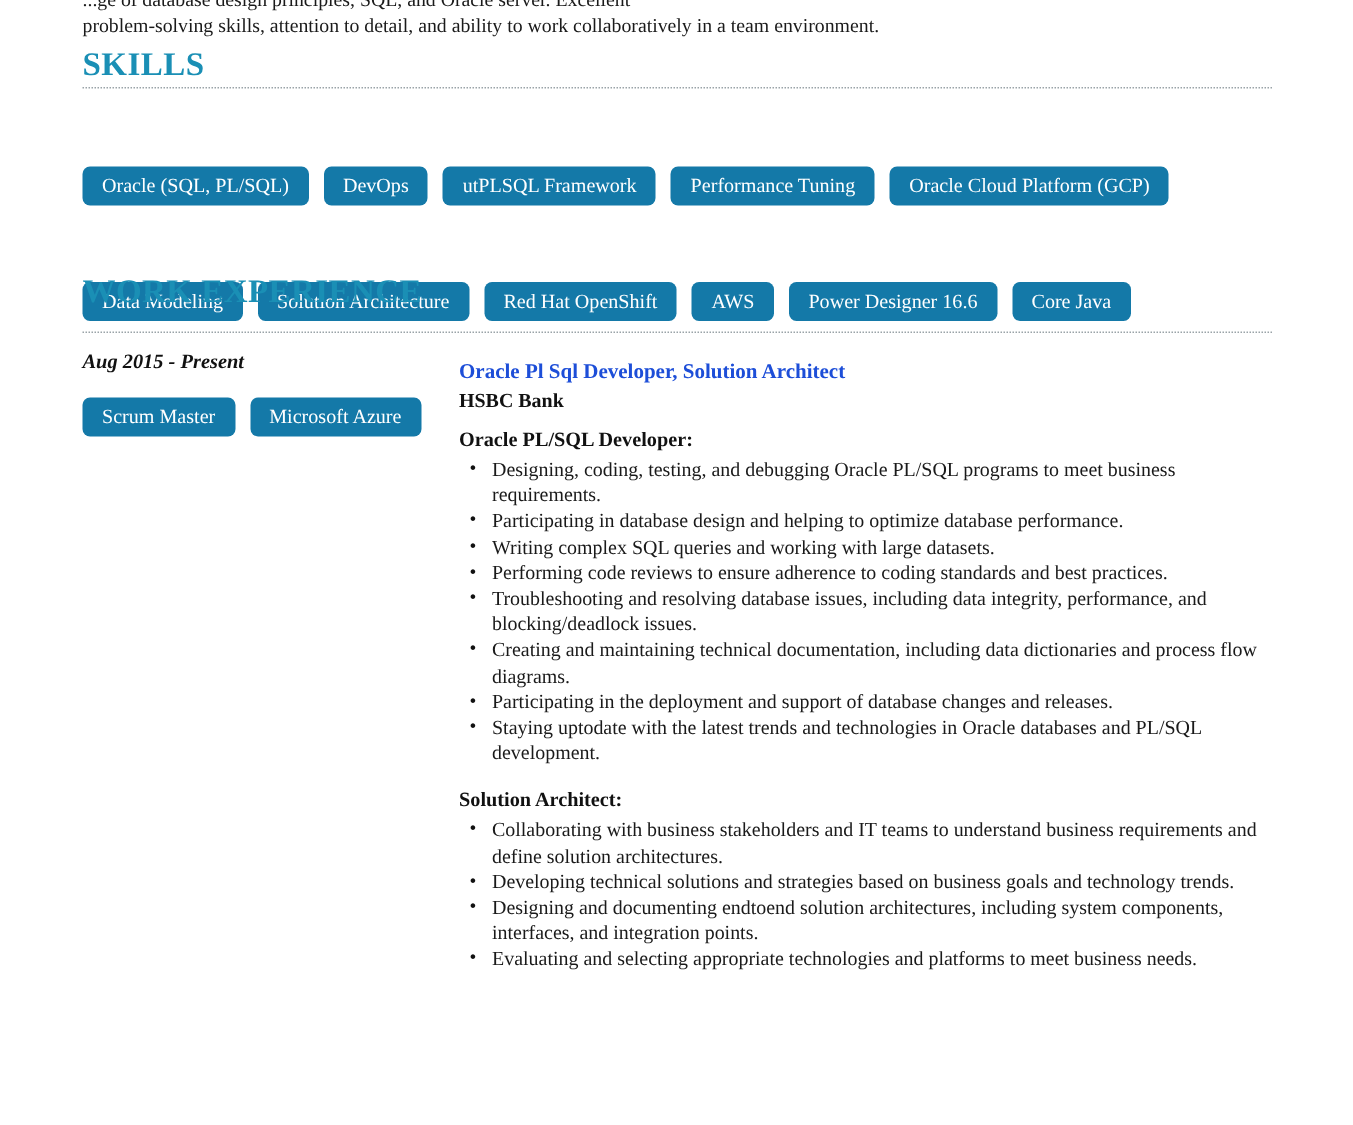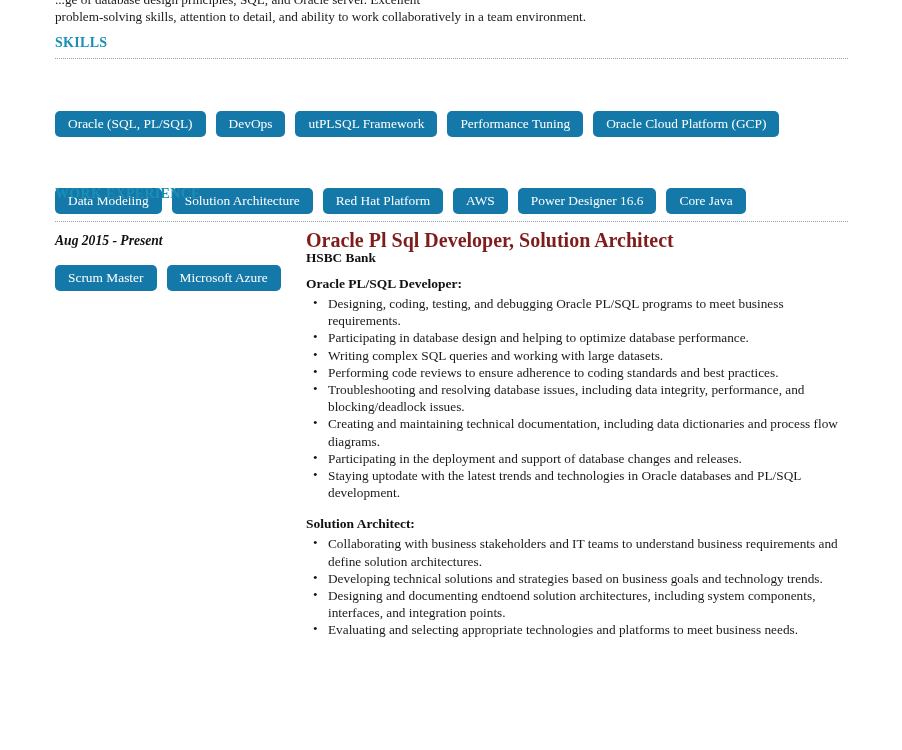--- a/index.html
+++ b/index.html
@@ -35,21 +35,21 @@
     line-height: 17px;
     color: #1a1a1a;
     white-space: nowrap;
   }
 
   
   .section-head {
     color: #1a8fb5;
     font-family: "Liberation Serif", "DejaVu Serif", serif;
     font-weight: bold;
-    font-size: 14px;
+    font-size: 22px;
     letter-spacing: 0.3px;
     line-height: 20px;
     margin: 0;
   }
   .rule {
     border-top: 1px dotted #9aa3a8;
     height: 0;
     width: 793px;
   }
 
@@ -100,23 +100,24 @@
     line-height: 17px;
     color: #111;
     padding-top: 1px;
   }
   .exp-body {
     flex: 1 1 auto;
     padding-left: 0px;
   }
   .job-title {
     font-weight: bold;
-    font-size: 20px;
+    font-size: 14px;
     line-height: 18px;
-    color: #7f1d1d;
+    color: #1d4ed8;
+    margin-top: 9px;
   }
   .company {
     font-weight: bold;
     font-size: 13.3px;
     line-height: 17px;
     color: #111;
   }
   .role-head {
     font-weight: bold;
     font-size: 13.5px;
@@ -164,21 +165,21 @@
   <div id="skills-rule" class="rule"></div>
 
   <div class="chips" id="skills-chips">
       <div class="chip">Oracle (SQL, PL/SQL)</div>
       <div class="chip">DevOps</div>
       <div class="chip">utPLSQL Framework</div>
       <div class="chip">Performance Tuning</div>
       <div class="chip">Oracle Cloud Platform (GCP)</div>
       <div class="chip">Data Modeling</div>
       <div class="chip">Solution Architecture</div>
-      <div class="chip">Red Hat Platform</div>
+      <div class="chip">Red Hat OpenShift</div>
       <div class="chip">AWS</div>
       <div class="chip">Power Designer 16.6</div>
       <div class="chip">Core Java</div>
       <div class="chip">Scrum Master</div>
       <div class="chip">Microsoft Azure</div>
     </div>
 
   <div id="work-heading-wrap">
     <div class="section-head">WORK EXPERIENCE</div>
   </div>

